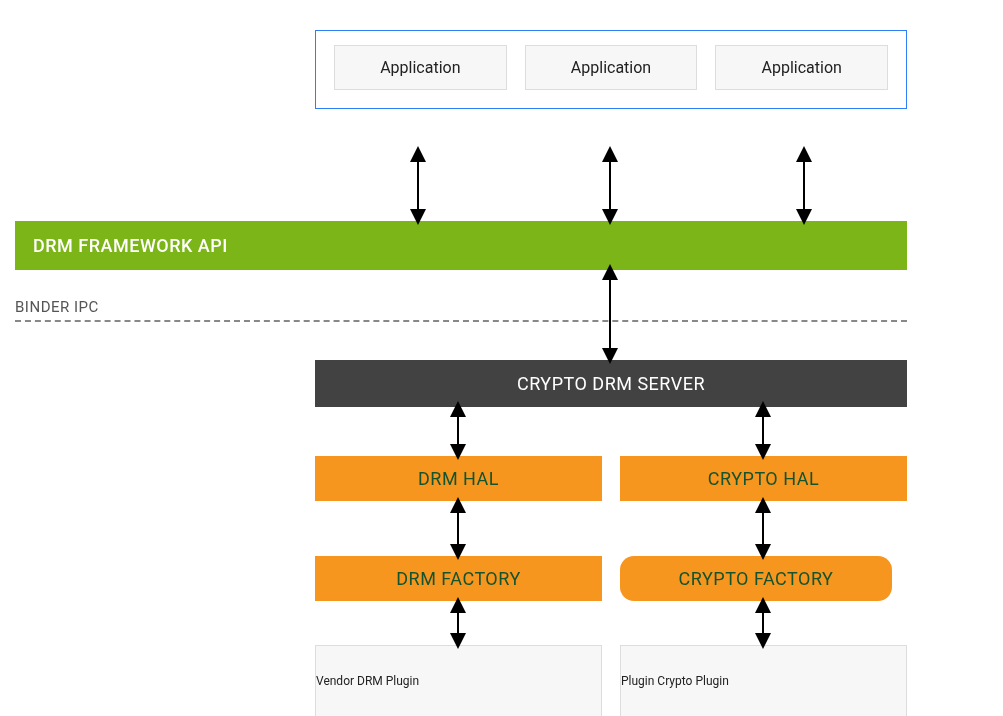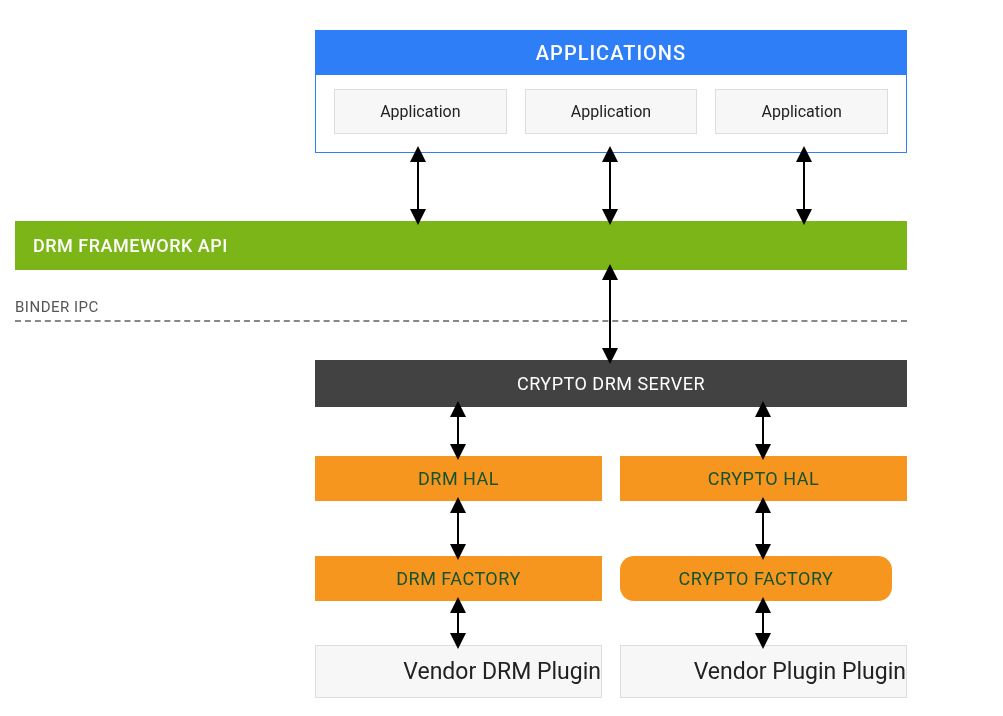--- a/index.html
+++ b/index.html
@@ -63,23 +63,23 @@
     color: #14532d;
     text-align: center;
     font-size: 18px;
     padding: 12px 0;
     letter-spacing: 0.5px;
   }
   .vendor-box {
     background: #f7f7f7;
     border: 1px solid #ddd;
     color: #222;
-    text-align: right;
-    font-size: 23px;
-    padding: 12px 0;
+    text-align: left;
+    font-size: 12px;
+    padding: 28px 0;
   }
   svg.arrows {
     position: absolute;
     left: 0; top: 0;
     width: 1003px;
     height: 716px;
     pointer-events: none;
   }
   .dashed-line {
     position: absolute;
@@ -89,21 +89,20 @@
     position: absolute;
     font-size: 15px;
     color: #555;
     letter-spacing: 0.5px;
   }
 </style>
 </head>
 <body>
 
 <div class="layer-container apps-outer" style="left:315px; top:30px;">
-  <div class="apps-header">APPLICATIONS</div>
   <div class="apps-row">
     <div class="app-box">Application</div>
     <div class="app-box">Application</div>
     <div class="app-box">Application</div>
   </div>
 </div>
 
 <div class="layer-container drm-api-bar" style="left:15px; top:221px; width:892px;">DRM FRAMEWORK API</div>
 
 <div class="dashed-line" style="left:15px; top:320px; width:892px;"></div>
@@ -111,21 +110,21 @@
 
 <div class="layer-container media-server-bar" style="left:315px; top:360px; width:592px;">CRYPTO DRM SERVER</div>
 
 <div class="layer-container hal-box" style="left:315px; top:456px; width:287px;">DRM HAL</div>
 <div class="layer-container hal-box" style="left:620px; top:456px; width:287px;">CRYPTO HAL</div>
 
 <div class="layer-container factory-box" style="left:315px; top:556px; width:287px;">DRM FACTORY</div>
 <div class="layer-container factory-box" style="left:620px; top:556px; width:272px;border-radius:14px;">CRYPTO FACTORY</div>
 
 <div class="layer-container vendor-box" style="left:315px; top:645px; width:287px;">Vendor DRM Plugin</div>
-<div class="layer-container vendor-box" style="left:620px; top:645px; width:287px;">Vendor Plugin Plugin</div>
+<div class="layer-container vendor-box" style="left:620px; top:645px; width:287px;">Plugin Crypto Plugin</div>
 
 <svg class="arrows">
   <defs>
     <marker id="arrowhead" markerWidth="8" markerHeight="8" refX="6" refY="4" orient="auto">
       <path d="M0,0 L8,4 L0,8 Z" fill="#000"></path>
     </marker>
     <marker id="arrowhead-start" markerWidth="8" markerHeight="8" refX="2" refY="4" orient="auto">
       <path d="M8,0 L0,4 L8,8 Z" fill="#000"></path>
     </marker>
   </defs>

